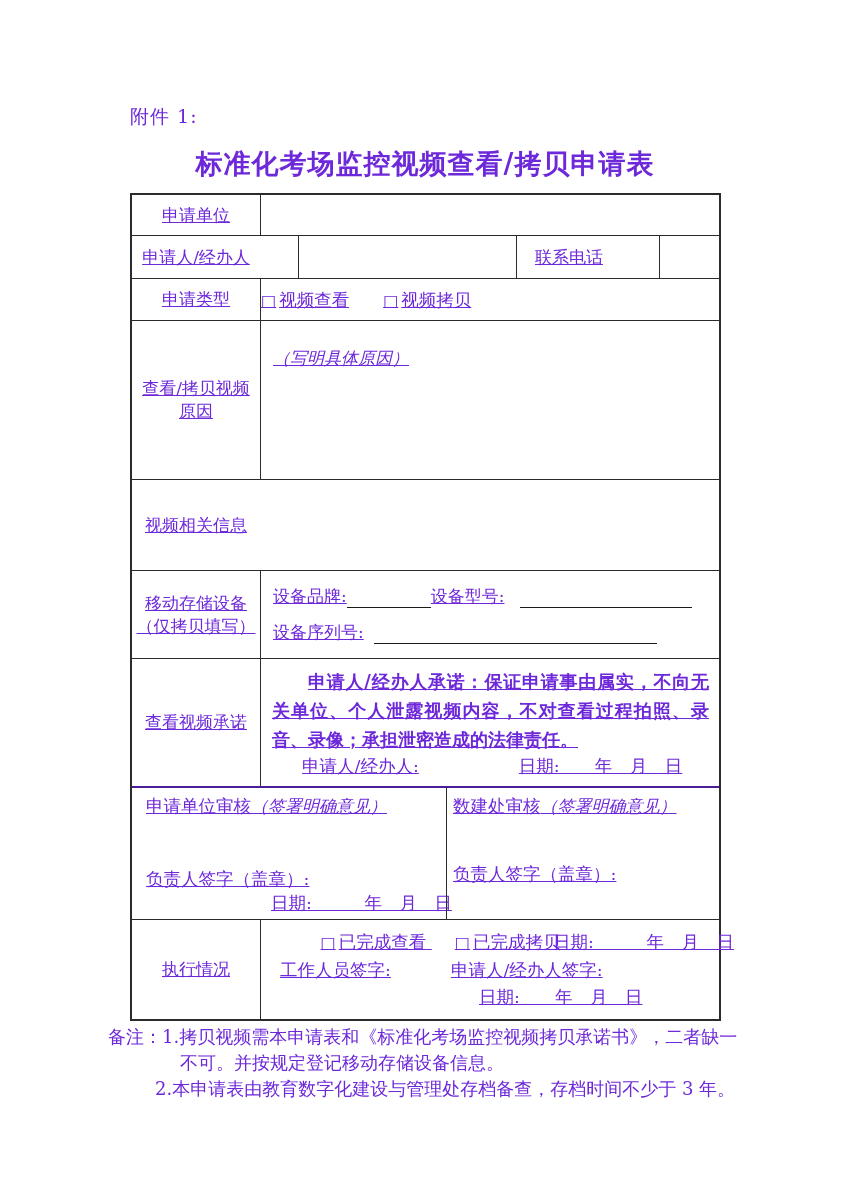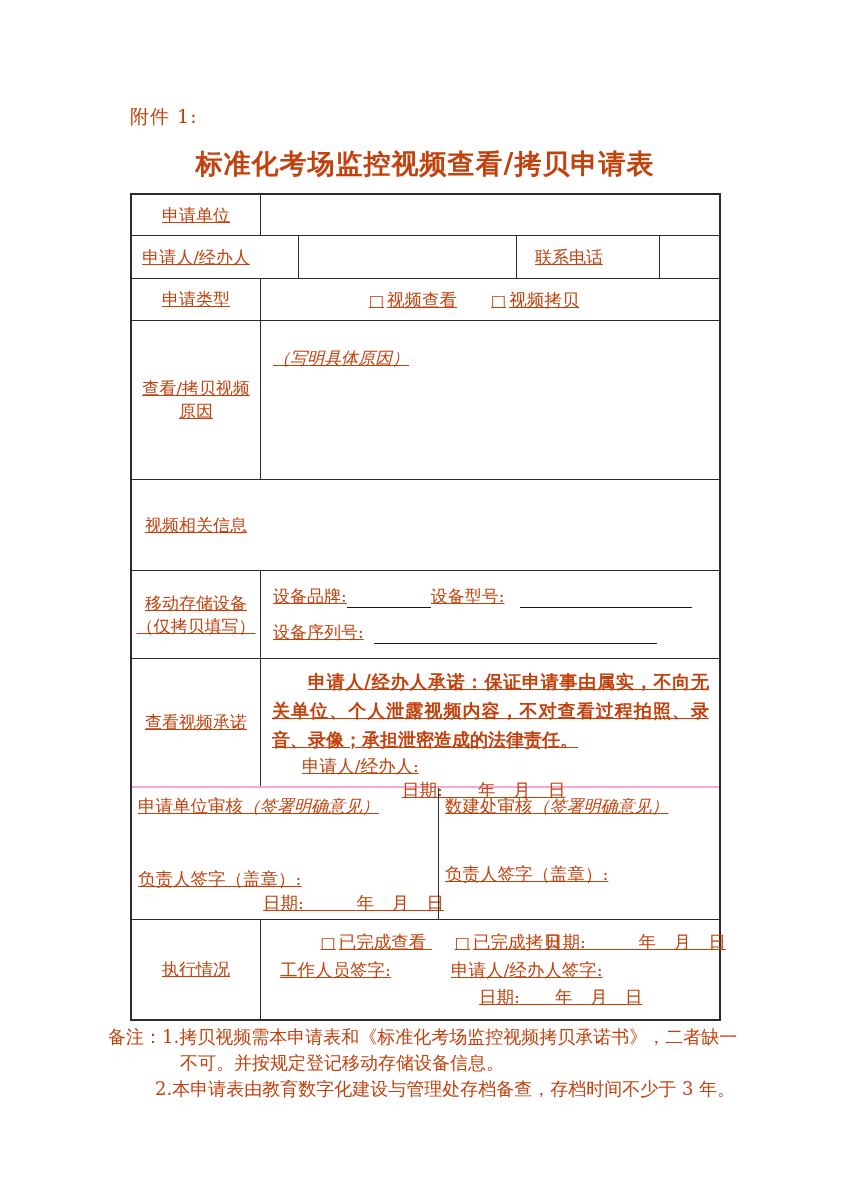--- a/index.html
+++ b/index.html
@@ -2,41 +2,41 @@
 <html><head>
 <meta charset="utf-8">
 <style>
   * { margin:0; padding:0; box-sizing:border-box; }
   html,body { background:#ffffff; }
   .page {
     position:relative;
     width:850px; height:1202px;
     background:#ffffff;
     font-family:"DejaVu Serif","Liberation Serif",serif;
-    color:#c2410c;
+    color:#6d28d9;
     overflow:hidden;
   }
   .attachment {
     position:absolute; left:130px; top:104px;
     font-size:19px; letter-spacing:1px;
   }
   .title {
     position:absolute; left:0; top:146px; width:100%;
     text-align:center; font-size:27px; font-weight:bold;
     letter-spacing:1px;
   }
   .form-table {
     position:absolute; left:130px; top:193px; width:591px;
     border:2px solid #2b2b2b;
     font-size:17px;
     text-decoration:underline;
   }
   .row { display:flex; border-top:1px solid #2b2b2b; }
   .row:first-child { border-top:none; }
-  .row-review { border-top:2px solid #f9a8d4; }
+  .row-review { border-top:2px solid #4c1d95;padding-left:8px; }
   .cell { border-left:1px solid #2b2b2b; min-width:0; }
   .cell:first-child { border-left:none; }
   .label-cell {
     width:128px; flex:0 0 128px;
     display:flex; flex-direction:column;
     align-items:center; justify-content:center;
     text-align:center; white-space:nowrap;
   }
   .value-cell { flex:1 1 auto; }
   .r1 { height:40px; }
@@ -44,21 +44,21 @@
   .r3 { height:42px; }
   .r4 { height:159px; }
   .r5 { height:91px; }
   .r6 { height:88px; }
   .r7 { height:128px; }
   .r8 { height:133px; }
   .r9 { height:100px; }
   .phone-label { flex:0 0 105px; display:flex; align-items:center; justify-content:center; white-space:nowrap; }
   .mid-value { flex:0 0 180px; }
   .type-cell {
-    display:flex; align-items:center; justify-content:center;
+    display:flex; align-items:center; 
     padding-right:32px; font-size:17.5px;
   }
   .chk-option { white-space:nowrap; }
   .chk-gap { margin-left:34px; }
   .chk-glyph { font-family:"DejaVu Sans","Liberation Sans",sans-serif; font-size:16px; margin-right:3px; }
   .reason-cell { padding:26px 10px 0 12px; }
   .hint-italic { font-style:italic; font-size:17px; }
   .info-cell {
     display:flex; flex-direction:column; justify-content:space-evenly;
     padding-left:13px; padding-right:4px;
@@ -73,21 +73,21 @@
     height:19px; vertical-align:bottom;
   }
   .blank-brand { width:84px; }
   .blank-model { width:172px; margin-left:16px; }
   .blank-serial { width:283px; margin-left:10px; }
   .commit-cell { padding:8px 10px 10px 11px; display:flex; flex-direction:column; }
   .commit-text {
     font-weight:bold; font-size:18px; line-height:29px;
     text-indent:2em; text-align:justify;
   }
-  .commit-sign { margin-top:auto; display:flex; padding-left:30px; font-size:17.5px; white-space:nowrap;flex-direction:column; }
+  .commit-sign { margin-top:auto; display:flex; padding-left:30px; font-size:17.5px; white-space:nowrap; }
   .commit-date { margin-left:100px; }
   .review-cell {
     flex:0 0 306px; display:flex; flex-direction:column;
     padding:6px 6px 4px 6px;
   }
   .review-cell-right { flex:1 1 auto;gap:44px; }
   .review-title { font-size:17.5px; white-space:nowrap; }
   .review-sign { margin-top:auto; font-size:17.5px; white-space:nowrap; }
   .review-date-left { padding-left:125px; font-size:17.5px; white-space:nowrap; }
   .review-date-right { padding-left:100px; font-size:17.5px; white-space:nowrap; }

